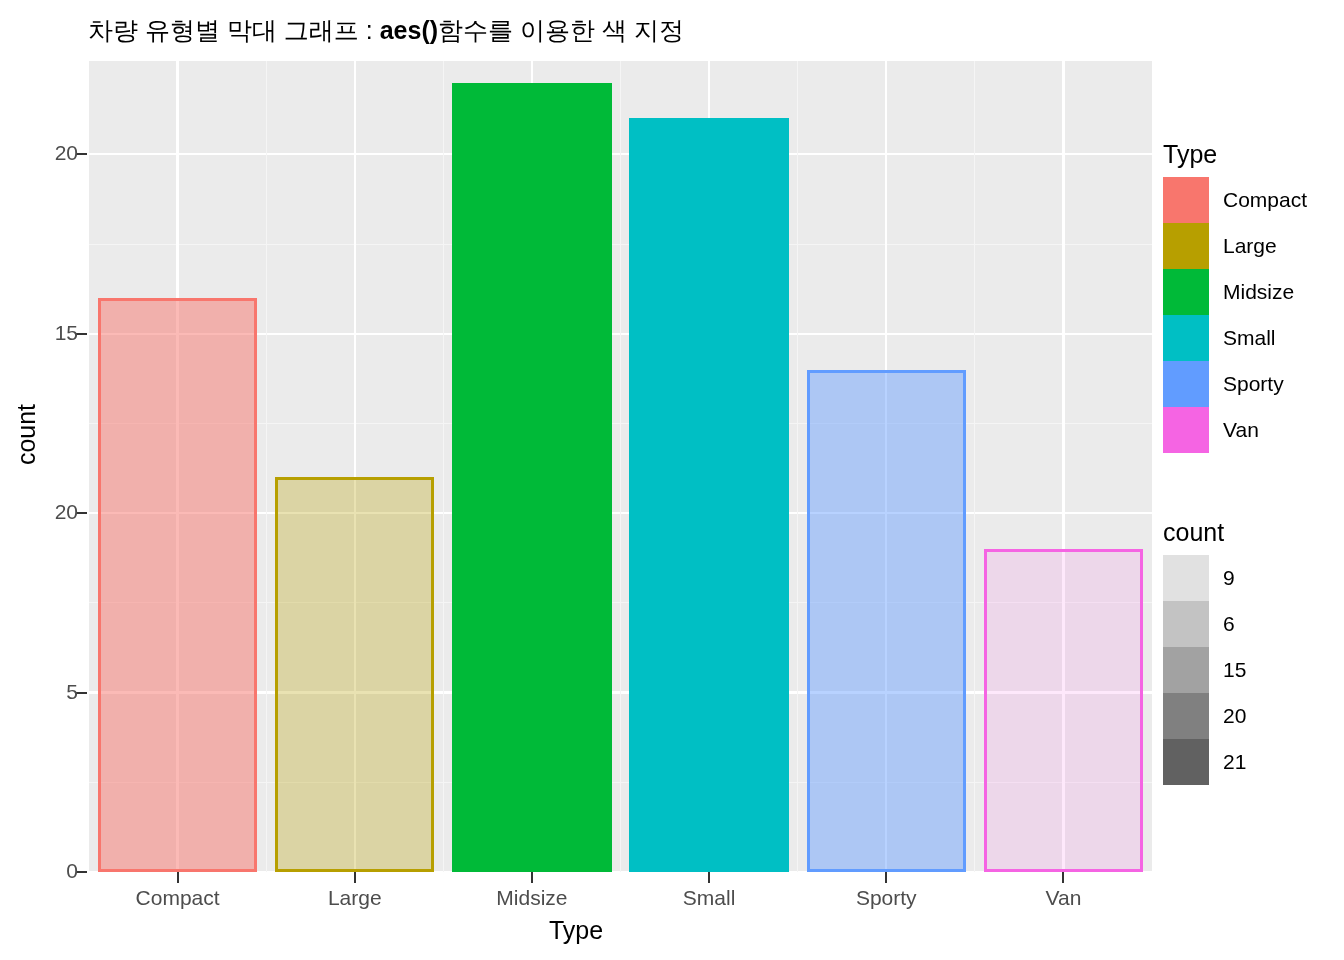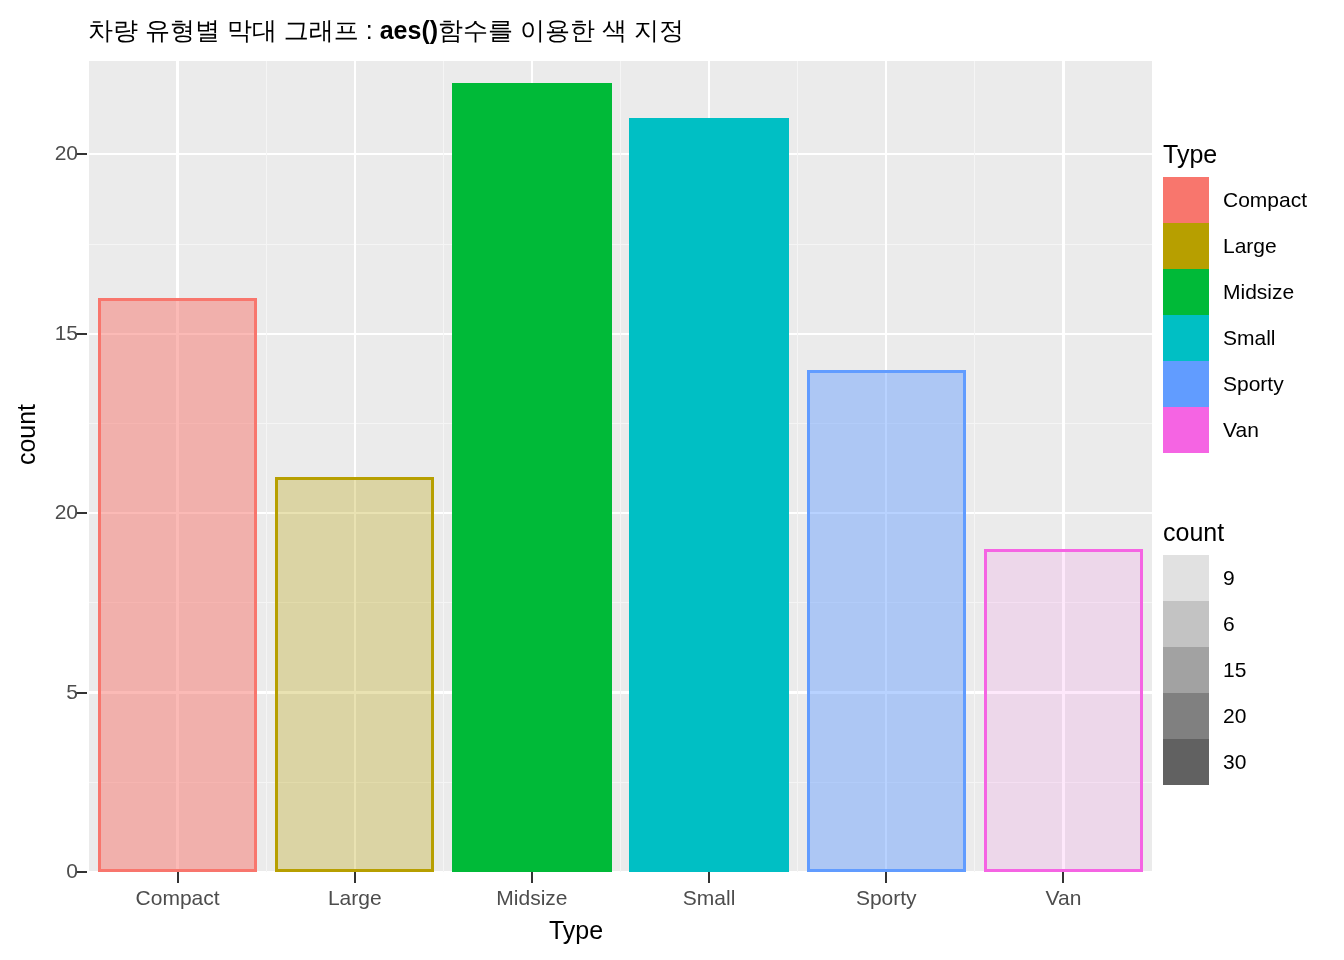--- a/index.html
+++ b/index.html
@@ -267,18 +267,18 @@
         <div class="legend-grad-row">
           <div class="legend-grad-key" style="background: rgb(162, 162, 162);"></div>
           <div class="legend-label">15</div>
         </div>
         <div class="legend-grad-row">
           <div class="legend-grad-key" style="background: rgb(128, 128, 128);"></div>
           <div class="legend-label">20</div>
         </div>
         <div class="legend-grad-row">
           <div class="legend-grad-key" style="background: rgb(97, 97, 97);"></div>
-          <div class="legend-label">30</div>
+          <div class="legend-label">21</div>
         </div>
       </div>
   </div>
 
 </div>
 
 </body></html>

